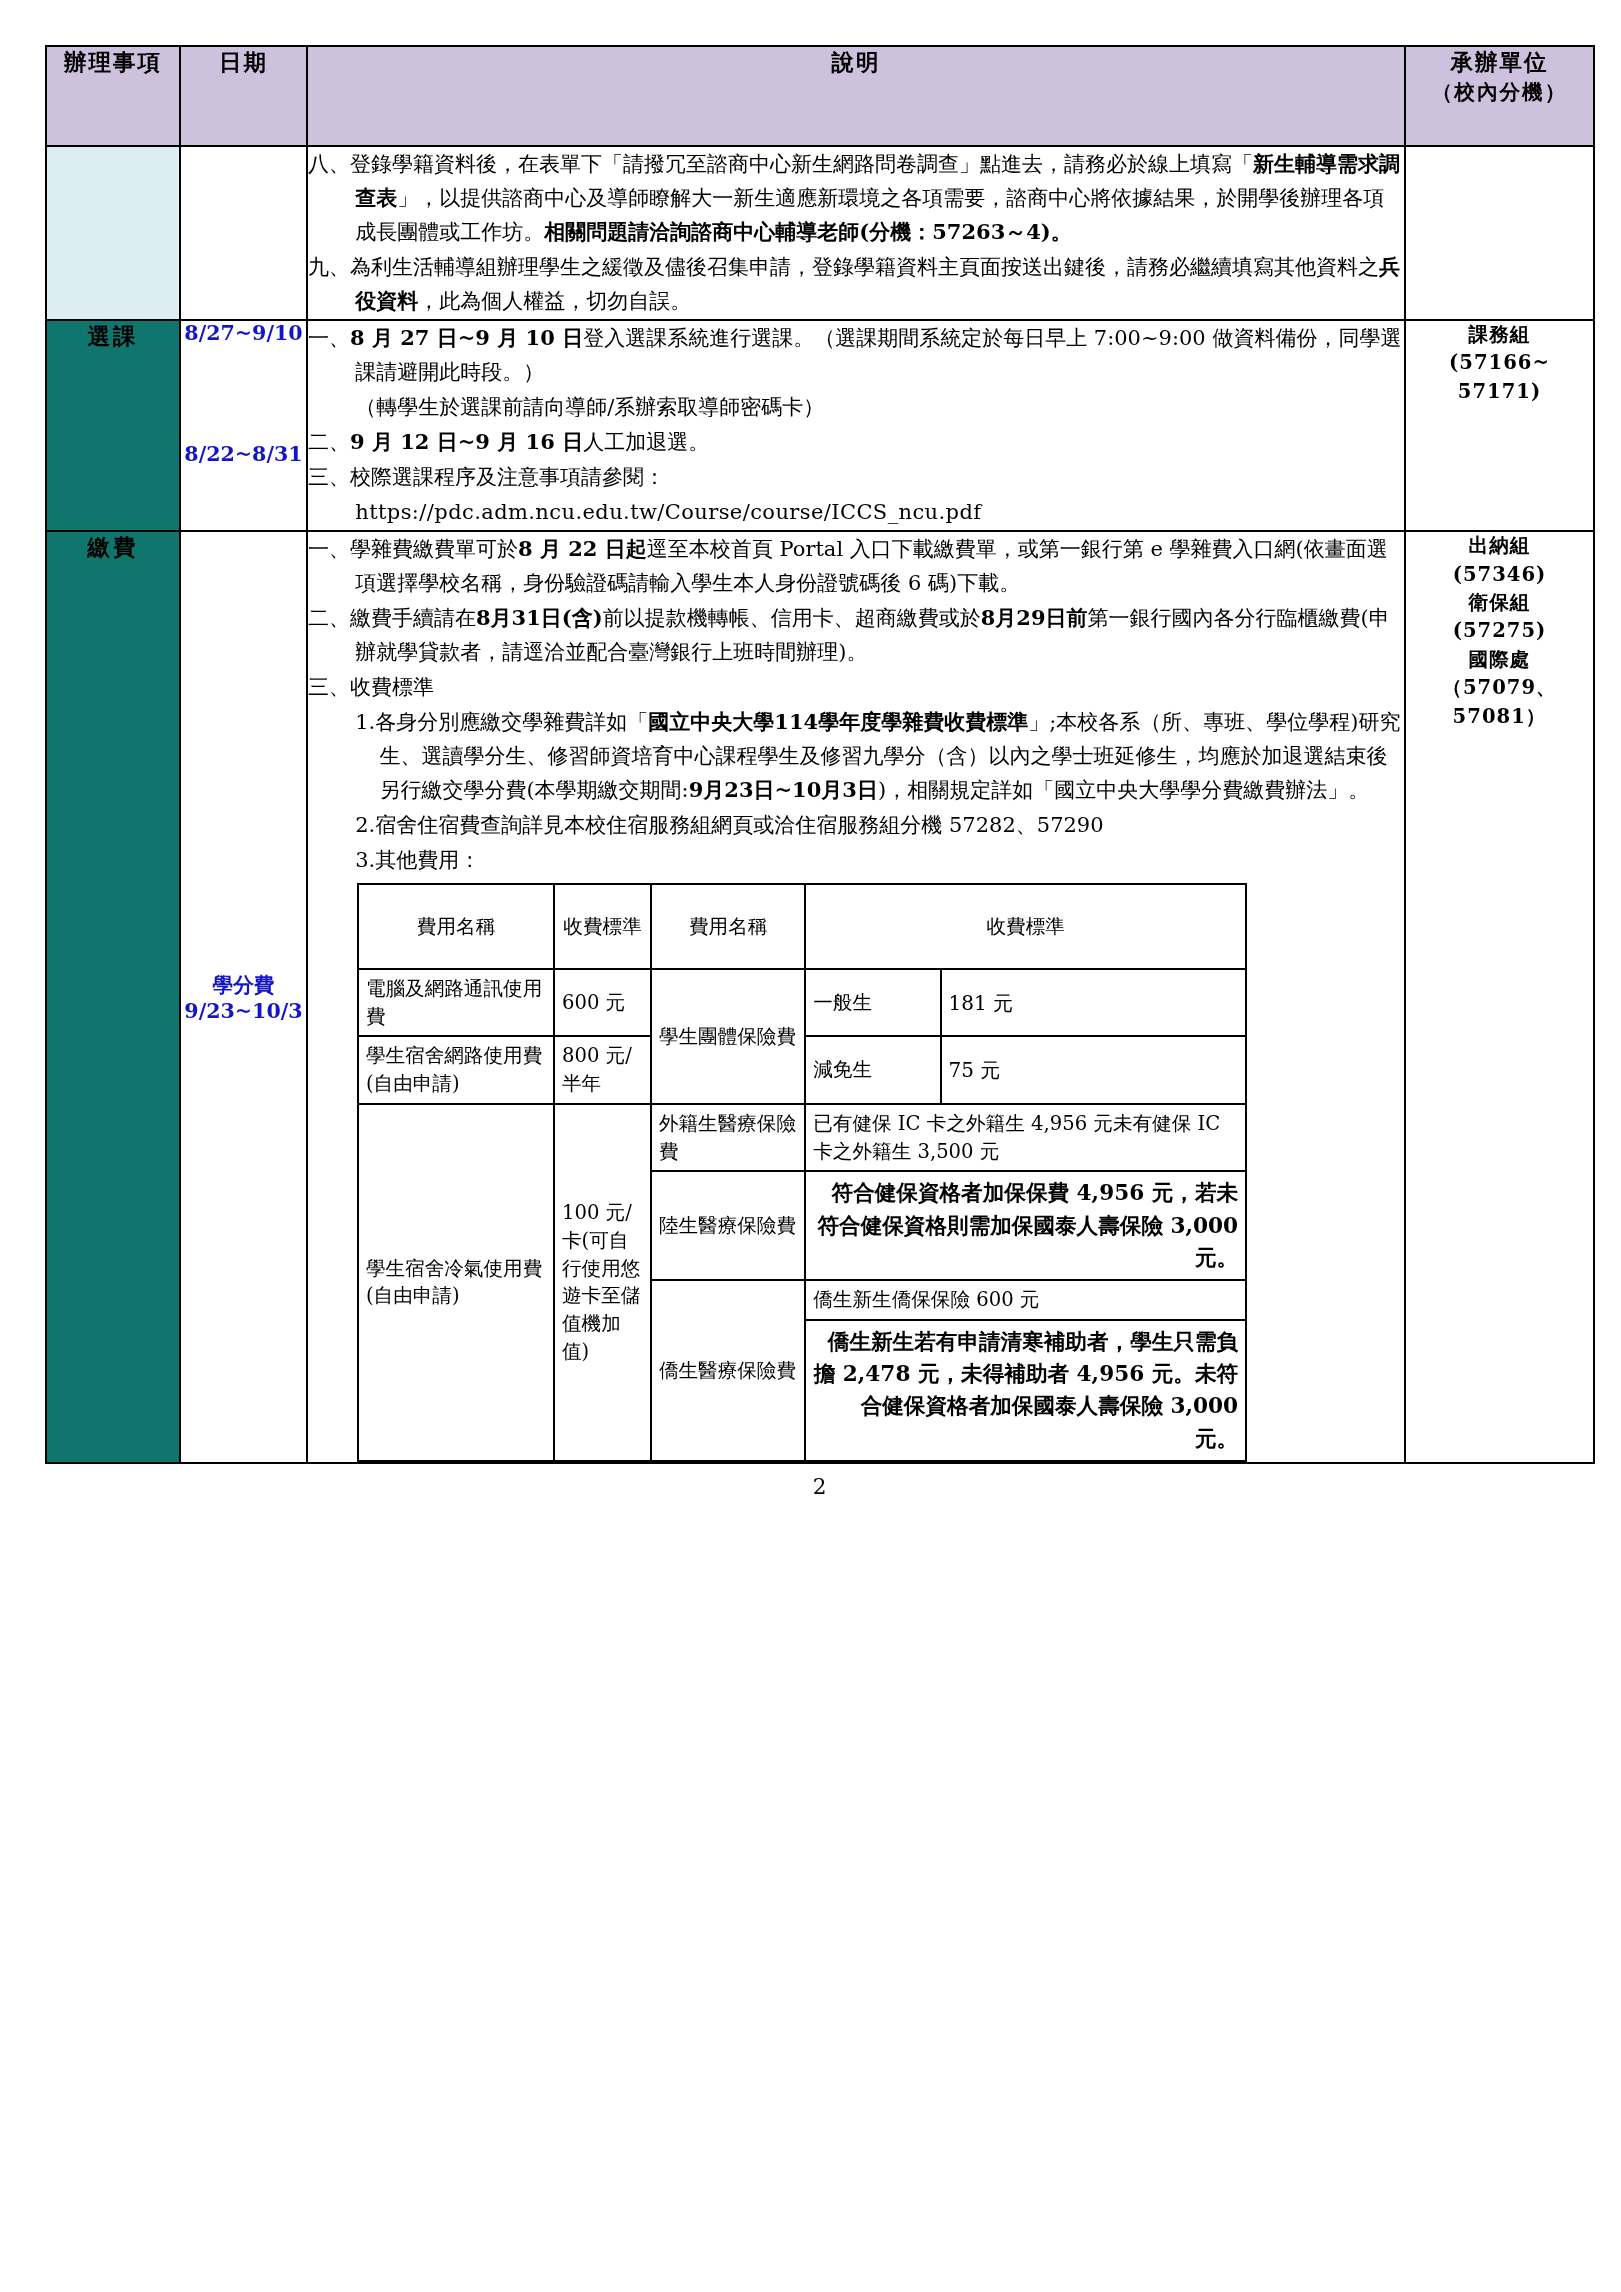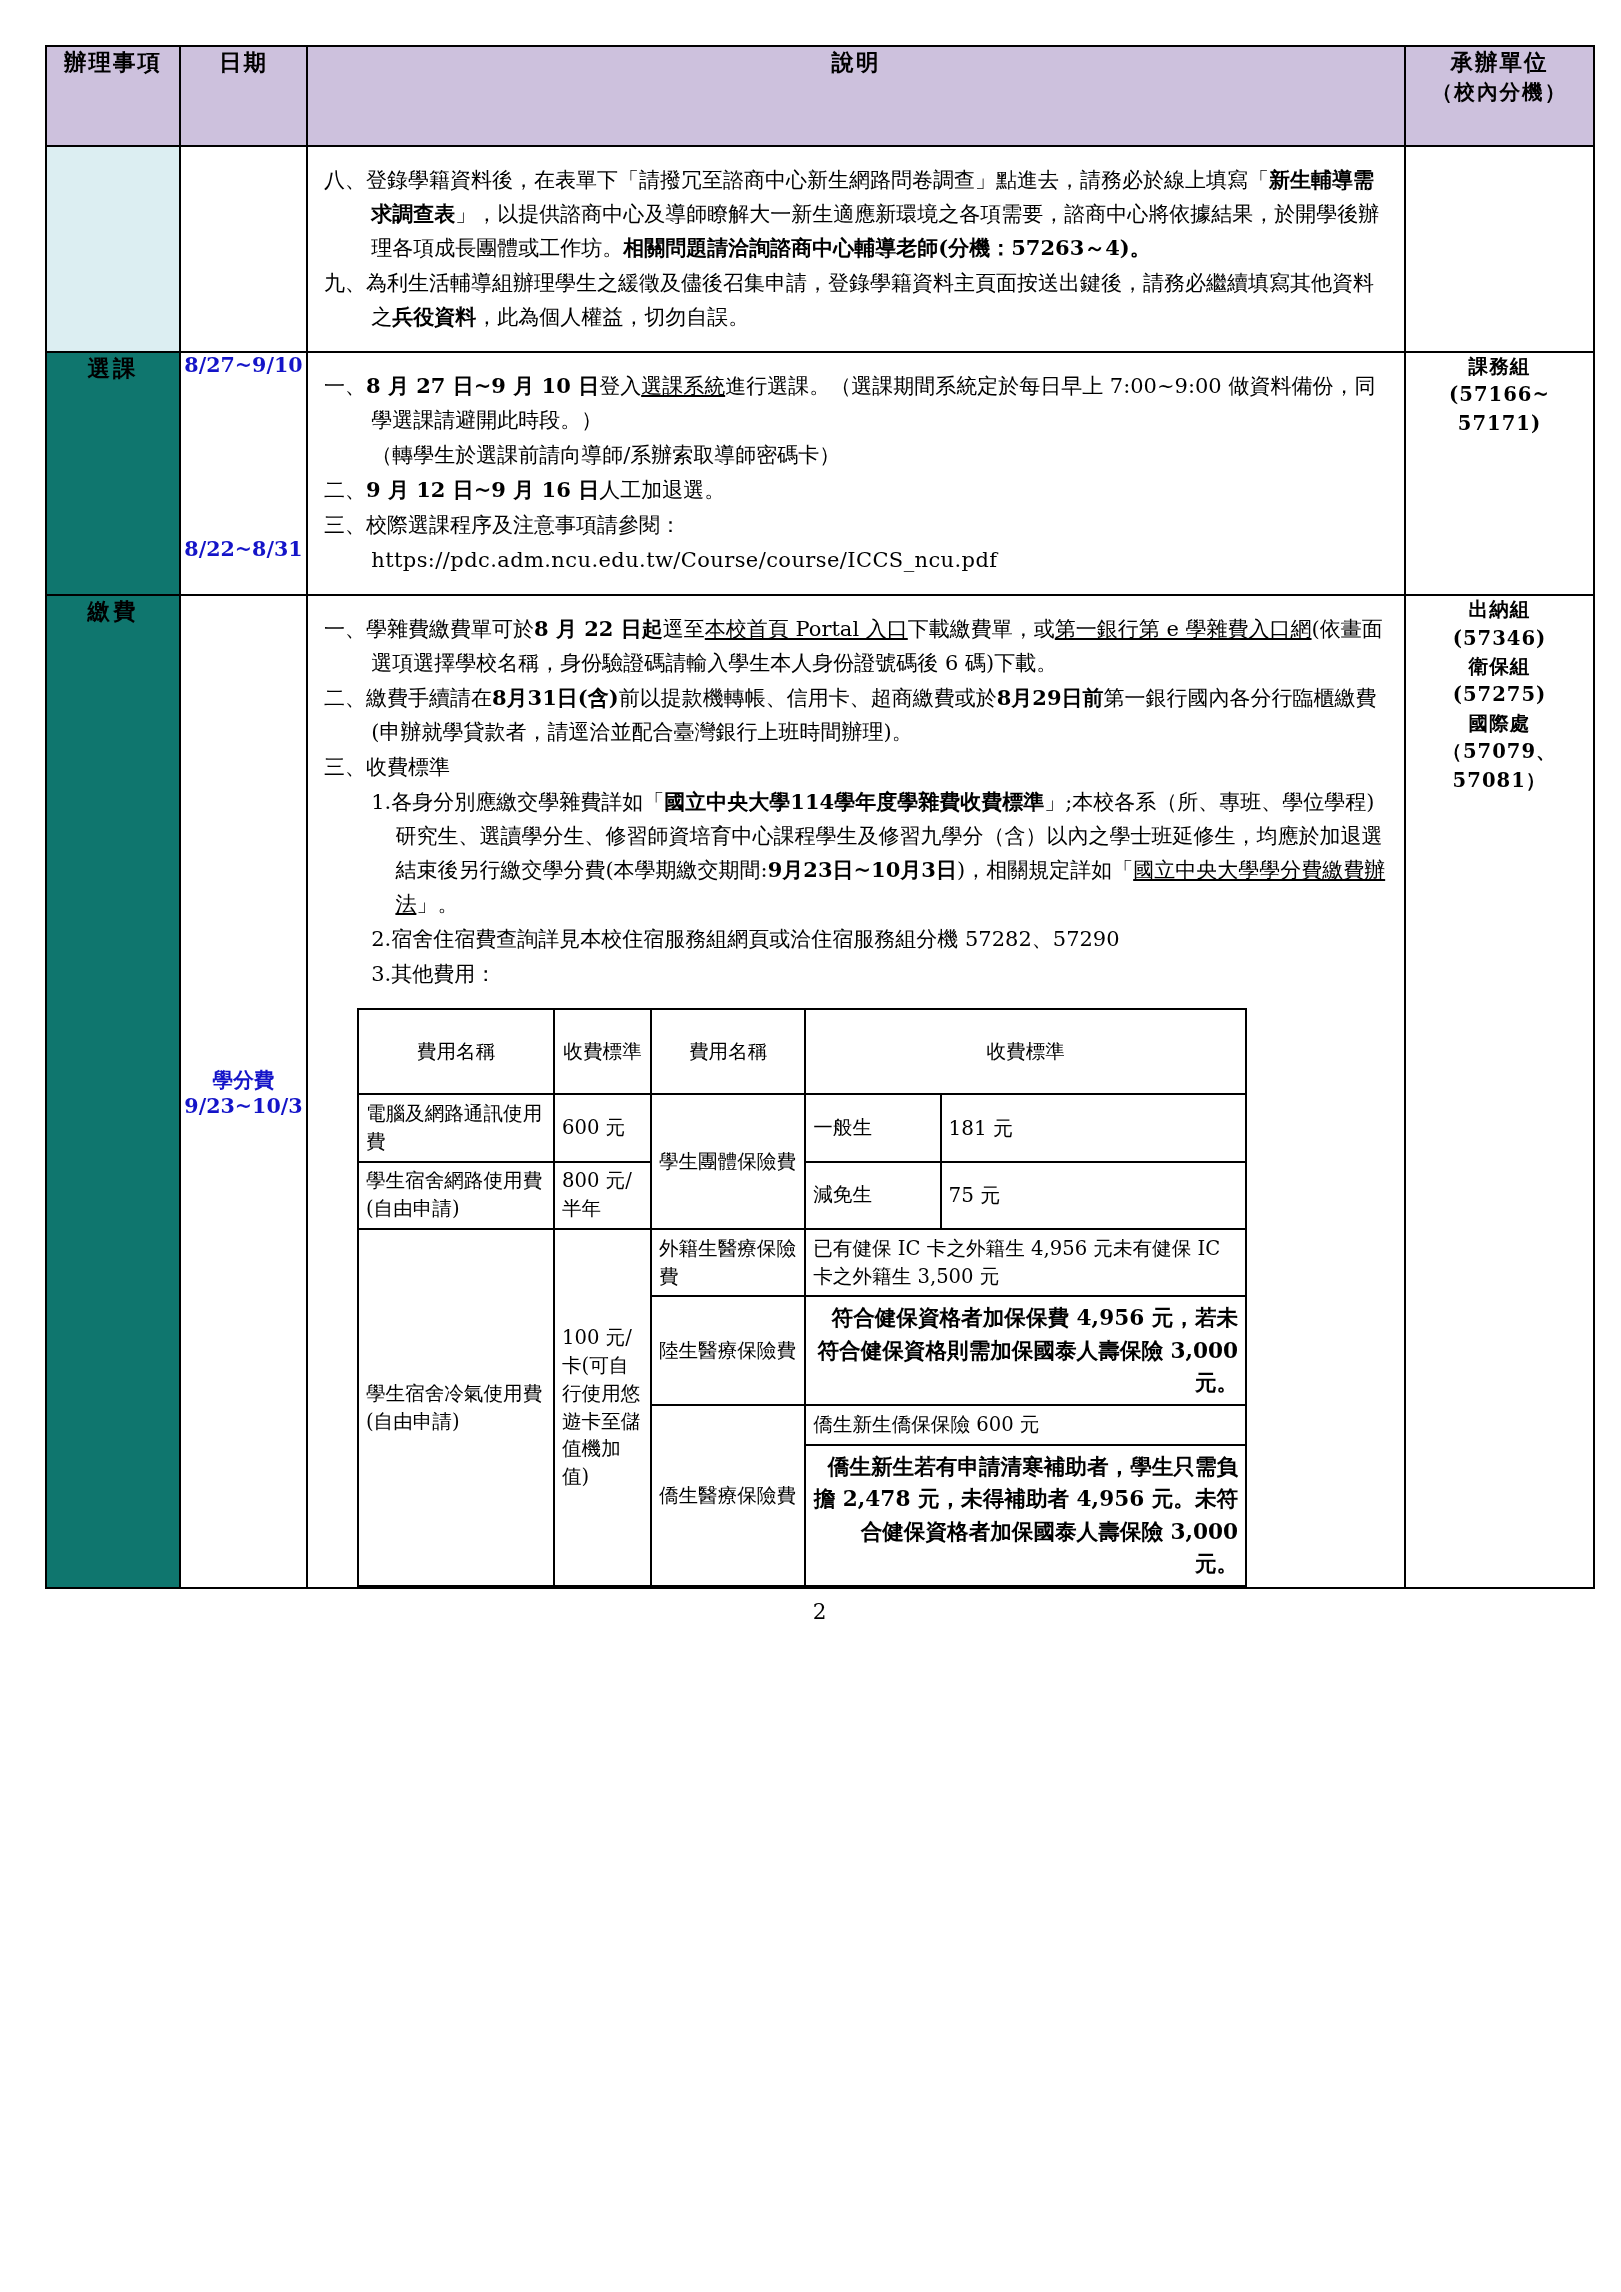--- a/index.html
+++ b/index.html
@@ -81,36 +81,36 @@
   td.unit-col {
     text-align: center;
     vertical-align: middle;
     font-weight: bold;
     font-size: 19.6px;
     line-height: 1.45;
     letter-spacing: 1px;
   }
 
   
-  ul.nlist { list-style: none; margin: 8px; padding: 8px; }
+  ul.nlist { list-style: none; margin: 0; padding: 0; }
   ul.nlist > li {
     padding-left: 2.25em;
     text-indent: -2.25em;
     margin-bottom: 1px;
   }
   ul.nlist > li.sub2 {
     padding-left: 3.4em;
     text-indent: -1.15em;
   }
   ul.nlist > li.plain {
     padding-left: 2.25em;
     text-indent: 0;
   }
   .b { font-weight: bold; }
-  .u { text-decoration: underline; }
+  .u { }
   .mono-url { font-family: "DejaVu Serif", "Liberation Serif", serif; letter-spacing: 0.4px; }
 
   
   table.fee {
     border-collapse: collapse;
     width: 890px;
     margin: 5.9px 0 0 49px;
     table-layout: fixed;
     border: 2.9px solid #000;
     font-size: 19.6px;

